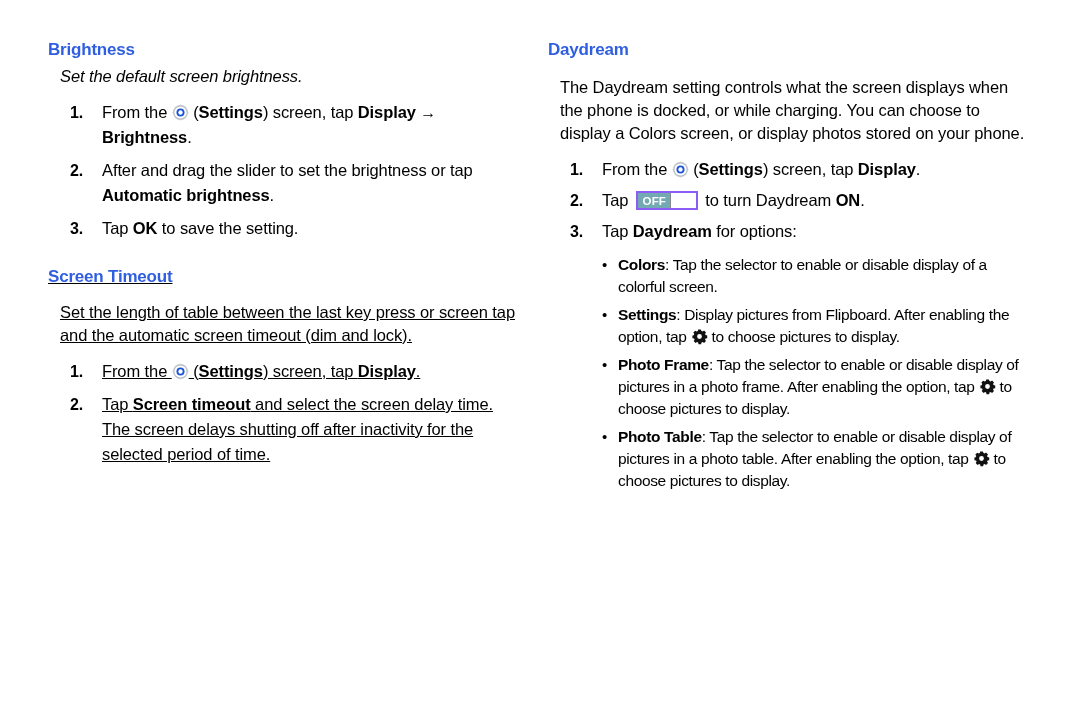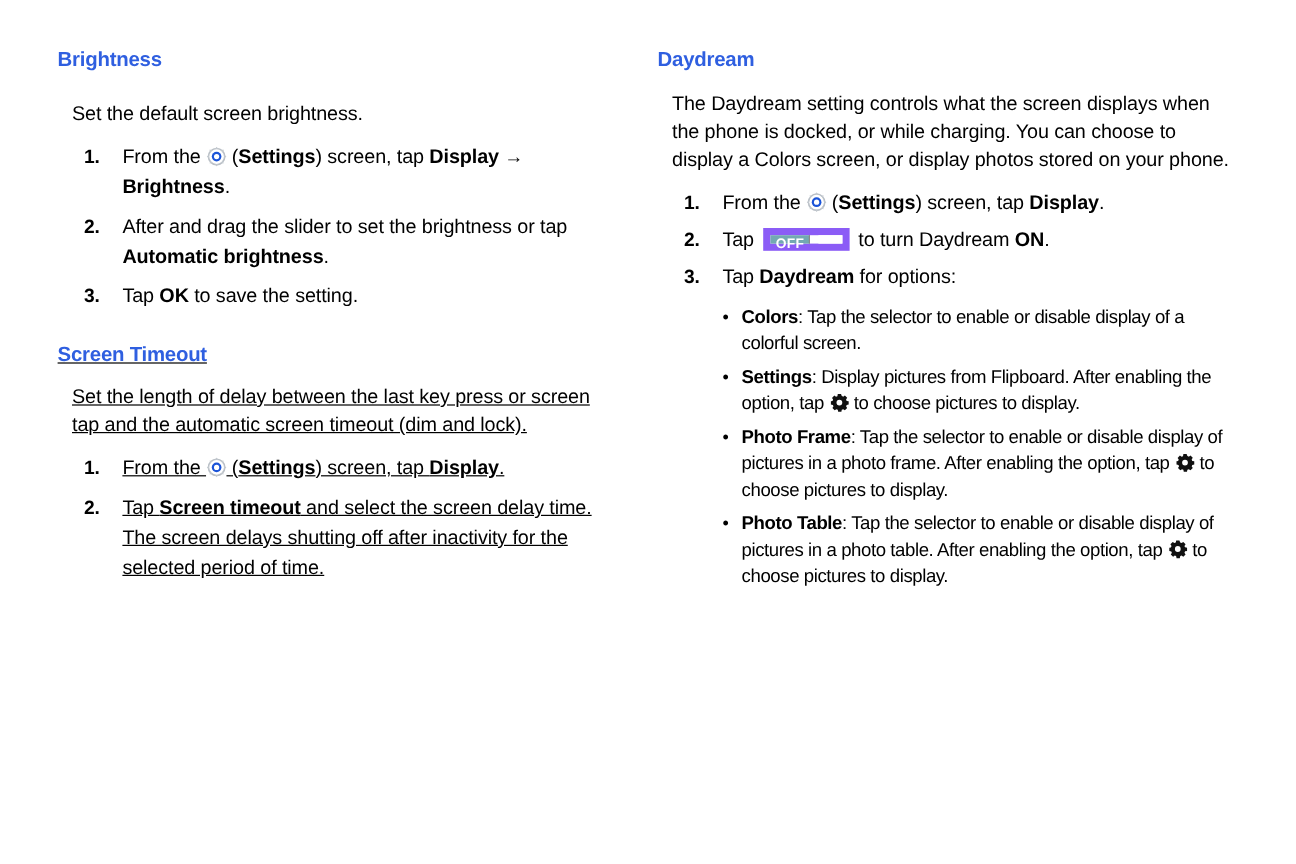--- a/index.html
+++ b/index.html
@@ -105,23 +105,23 @@
     vertical-align: -3px;
     width: 17px;
     height: 17px;
   }
   .gear-icon svg { display: block; }
 
   
   .toggle-off {
     display: inline-block;
     vertical-align: -4px;
-    width: 72px;
+    width: 62px;
     height: 19px;
-    border: 6px solid #8b5cf6;
+    border: 2px solid #8b5cf6;
     background: #ffffff;
     position: relative;
     box-sizing: border-box;
     margin: 0 3px;
   }
   .toggle-off .track {
     position: absolute;
     left: 0; top: 0;
     width: 33px;
     height: 100%;
@@ -166,21 +166,21 @@
 </head>
 <body>
 
 <div class="page">
 
   <div class="column col-left">
 
     <div style="margin-top:40px;">
       <h2 class="section-heading">Brightness</h2>
 
-      <p class="para indent" style="margin-top:24px;">Set the default screen brightness.</p>
+      <p class="para indent" style="margin-top:5px;font-style:italic;">Set the default screen brightness.</p>
 
       <ol class="steps" style="margin-top:12px;">
         <li>
           <span class="num">1.</span><span>From the </span><span class="settings-icon">
               <svg viewBox="0 0 32 32" width="17" height="17" aria-hidden="true">
                 <g fill="#b9bfc6">
                   <circle cx="16" cy="16" r="14"></circle>
                 </g>
                 <g fill="#ffffff">
                   <circle cx="16" cy="16" r="11.5"></circle>
@@ -208,21 +208,21 @@
 
         <li style="margin-top:8px;">
           <span class="num">3.</span><span>Tap </span><b>OK</b><span> to save the setting.</span>
         </li>
       </ol>
     </div>
 
     <div style="margin-top:26px;text-decoration:underline;">
       <h2 class="section-heading">Screen Timeout</h2>
 
-      <p class="para indent" style="margin-top:14px;">Set the length of delay between the last key press or screen tap and the automatic screen timeout (dim and lock).</p>
+      <p class="para indent" style="margin-top:14px;">Set the length of table between the last key press or screen tap and the automatic screen timeout (dim and lock).</p>
 
       <ol class="steps" style="margin-top:12px;">
         <li>
           <span class="num">1.</span><span>From the </span><span class="settings-icon">
               <svg viewBox="0 0 32 32" width="17" height="17" aria-hidden="true">
                 <circle cx="16" cy="16" r="14" fill="#b9bfc6"></circle>
                 <circle cx="16" cy="16" r="11.5" fill="#ffffff"></circle>
                 <g fill="#c3c9cf">
                   <path d="M16 0.5 L18.6 4 L13.4 4 Z"></path>
                   <path d="M16 31.5 L13.4 28 L18.6 28 Z"></path>

